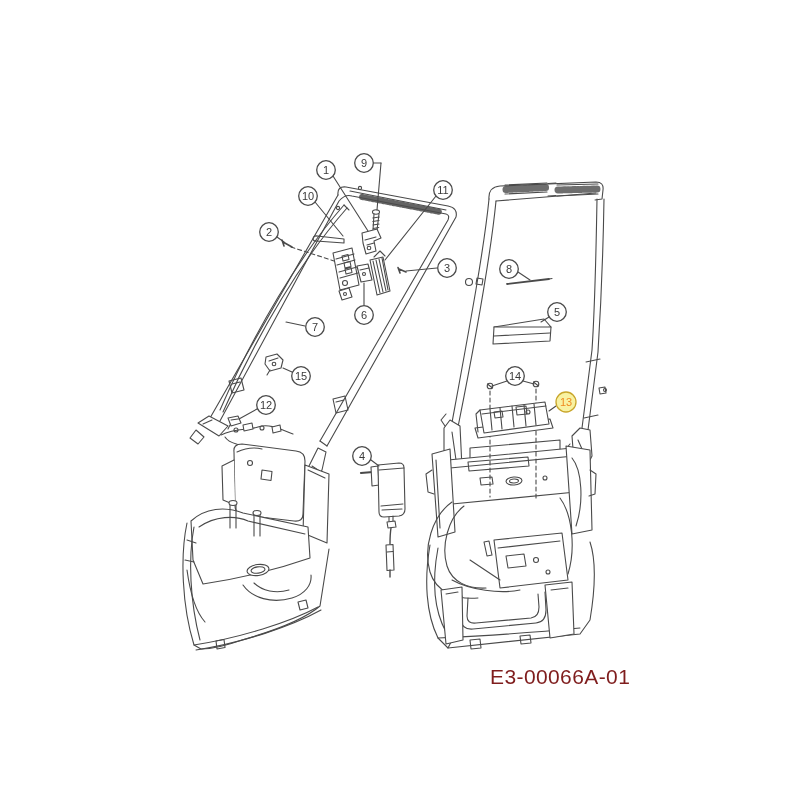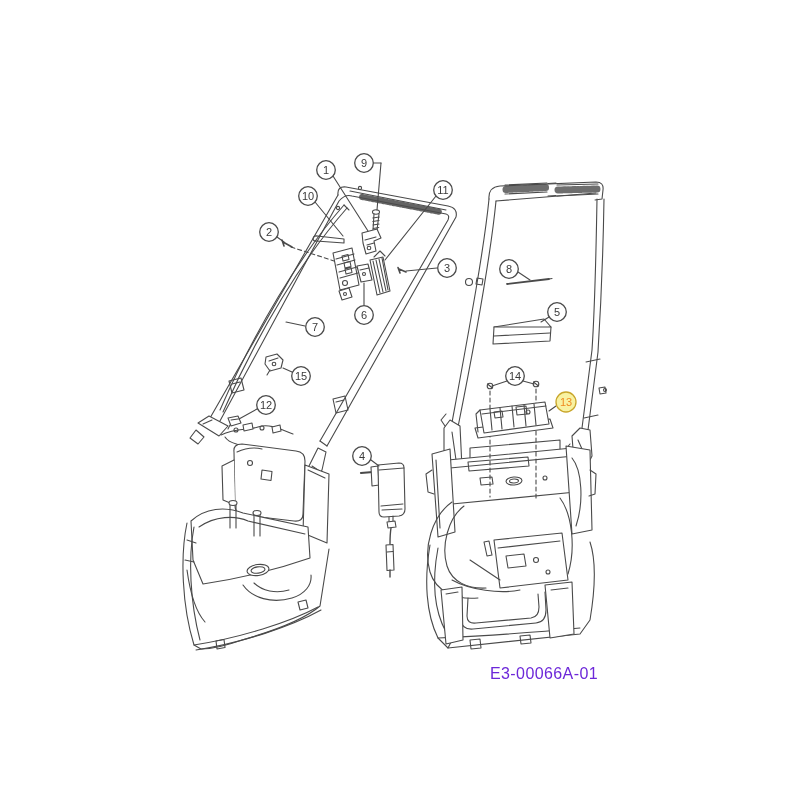--- a/index.html
+++ b/index.html
@@ -1,20 +1,20 @@
 <!DOCTYPE html>
 <html><head>
 <meta charset="utf-8">
 <style>
   html,body{margin:0;padding:0;width:800px;height:800px;overflow:hidden;background:#ffffff;}
   .stage{position:relative;width:800px;height:800px;background:#ffffff;
          font-family:"Liberation Sans",sans-serif;}
   svg.diagram{position:absolute;left:0;top:0;}
   .art path,.art line,.art ellipse,.art circle,.art rect{vector-effect:non-scaling-stroke;}
-  .code-label{position:absolute;left:490px;top:665px;font-size:16px;color:#6d28d9;
+  .code-label{position:absolute;left:490px;top:665px;font-size:21px;color:#7f1d1d;
               letter-spacing:.4px;white-space:nowrap;}
 </style>
 </head>
 <body>
 
 <div class="stage">
 
 <svg class="diagram" width="800" height="800" viewBox="0 0 800 800">
   <g class="art" fill="none" stroke="#4a4a4a" stroke-width="1.1" stroke-linecap="round" stroke-linejoin="round">
 

